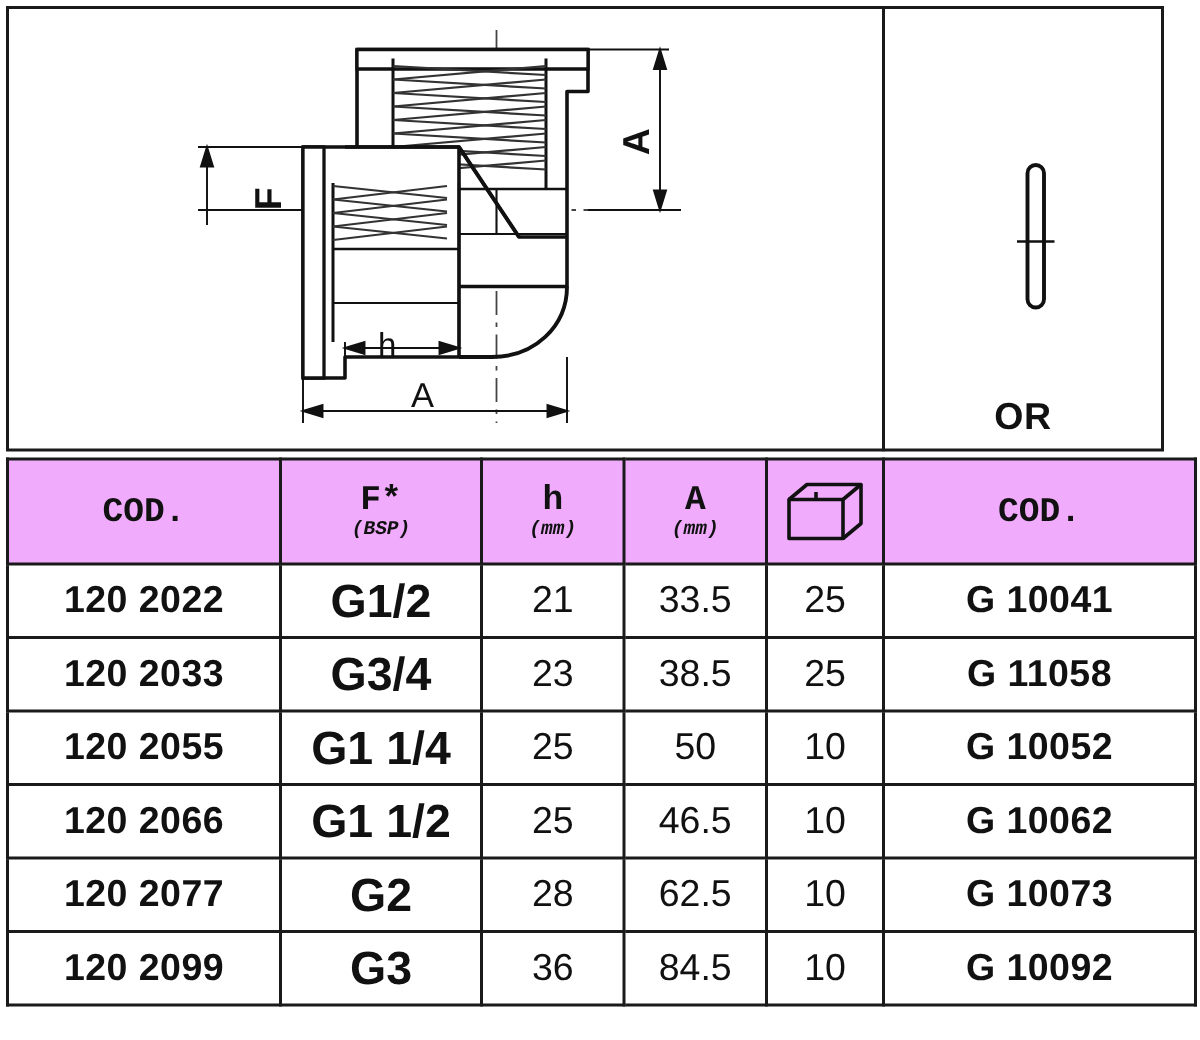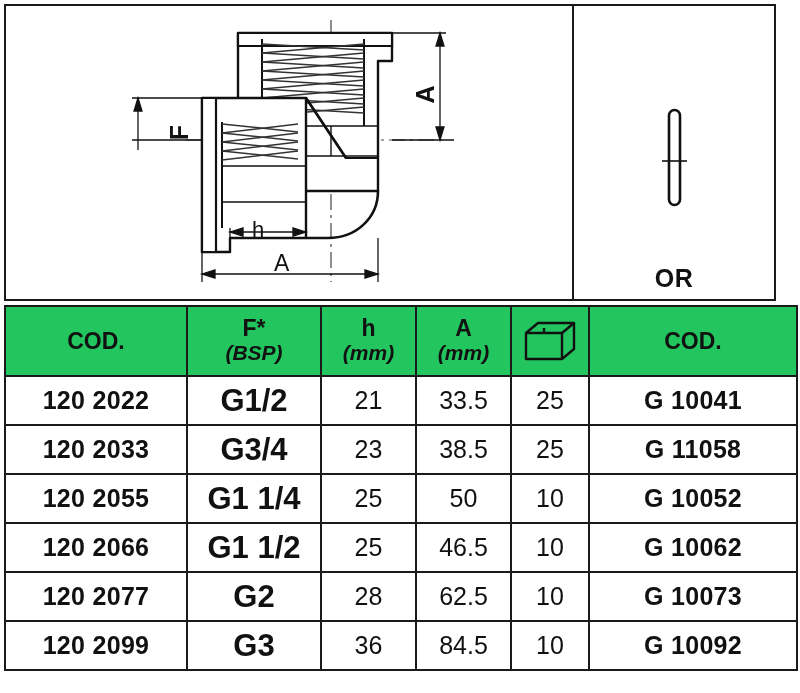--- a/index.html
+++ b/index.html
@@ -30,21 +30,21 @@
   }
   .panel {
     position: absolute;
     top: 0;
     height: 100%;
     border: 2px solid #1a1a1a;
     background: #ffffff;
     box-sizing: border-box;
   }
   .panel-drawing { left: 0; width: 586px; }
-  .panel-or      { left: 568px; width: 204px; }
+  .panel-or      { left: 584px; width: 188px; }
 
   
   .drawing {
     position: absolute;
     left: 0; top: 0;
     width: 100%; height: 100%;
   }
   .drawing svg { display: block; }
 
   .dim-label {
@@ -108,32 +108,33 @@
   }
   table.spec th,
   table.spec td {
     border: 2px solid #1a1a1a;
     text-align: center;
     vertical-align: middle;
     color: #111111;
     padding: 0;
   }
   thead th {
-    background: #22c55e;
+    background: #f0abfc;
     height: 68px;
+    font-family: Liberation Mono, monospace;
   }
   .hdr-main {
     display: block;
     font-size: 23px;
     font-weight: bold;
     line-height: 1.05;
   }
   .hdr-sub {
     display: block;
-    font-size: 21px;
+    font-size: 13px;
     font-style: italic;
     font-weight: bold;
     line-height: 1.2;
   }
   tbody td { height: 47px; background: #ffffff; }
   .cell-cod   { font-size: 25px; font-weight: bold; letter-spacing: 0.3px; }
   .cell-thread{ font-size: 31px; font-weight: bold; }
   .cell-num   { font-size: 25px; font-weight: normal; }
   .cell-codr  { font-size: 25px; font-weight: bold; letter-spacing: 0.3px; }
 

